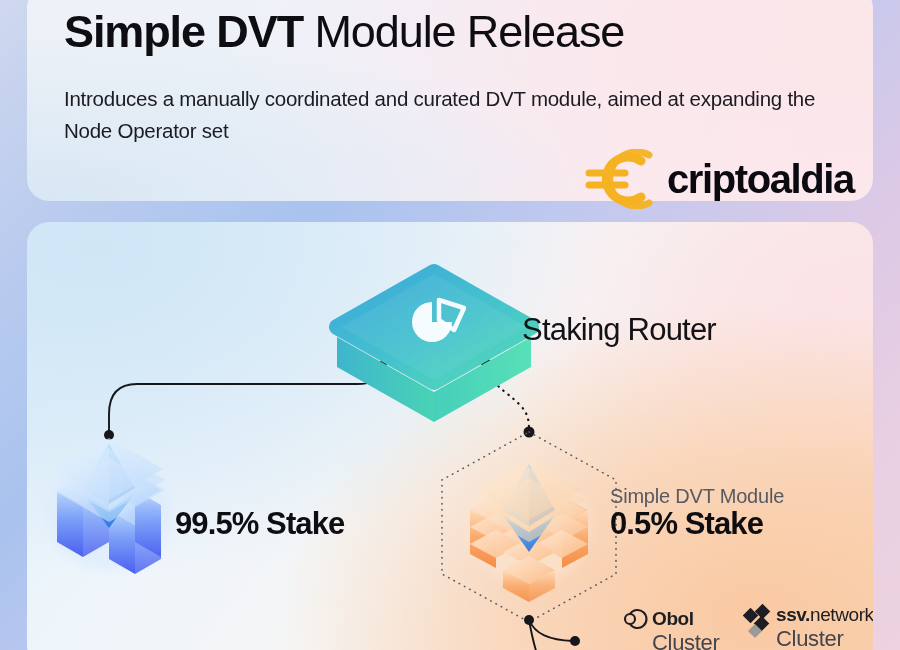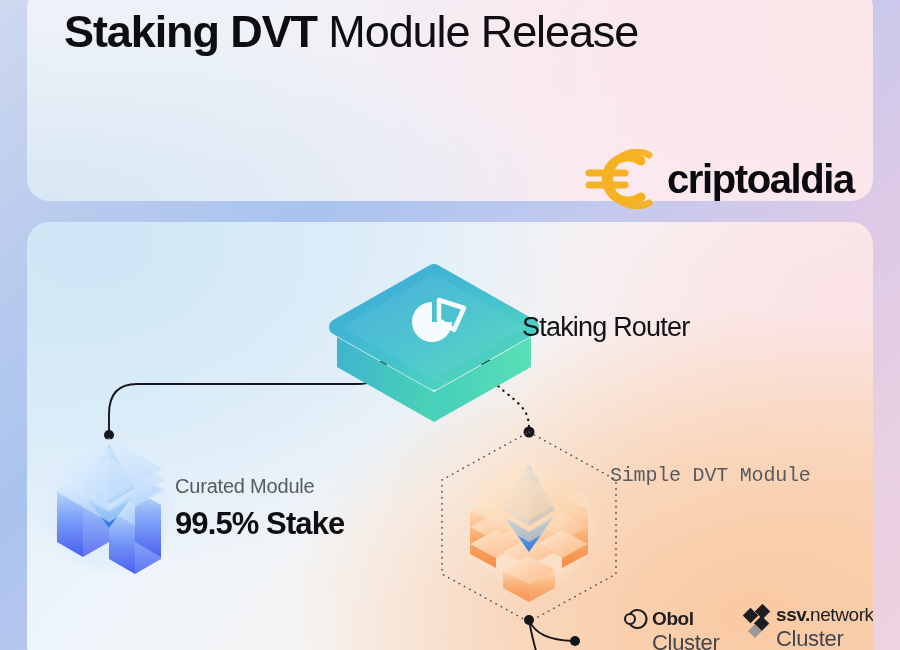--- a/index.html
+++ b/index.html
@@ -109,42 +109,42 @@
     width: 846px;
     height: 446px;
   }
 
   
   .lbl { position: absolute; white-space: nowrap; }
 
   .router-title {
     left: 495px;
     top: 90px;
-    font-size: 27px;
+    font-size: 31px;
     font-weight: 400;
     letter-spacing: -0.8px;
     color: #121217;
   }
 
   .mod-cap {
     font-size: 20px;
     font-weight: 400;
     letter-spacing: -0.2px;
     color: #565a63;
   }
   .mod-val {
     font-size: 31px;
     font-weight: 700;
     letter-spacing: -0.9px;
     color: #0d0d12;
   }
 
   .curated-cap { left: 148px; top: 253px; }
   .curated-val { left: 148px; top: 284px; }
-  .sdvt-cap    { left: 583px; top: 242px; font-family: Liberation Mono, monospace; }
+  .sdvt-cap    { left: 583px; top: 263px; }
   .sdvt-val    { left: 583px; top: 284px; }
 
   
   .cluster {
     position: absolute;
     display: flex;
     align-items: flex-start;
     gap: 1px;
   }
   .cluster-icon { flex: 0 0 auto; display: block; }
@@ -166,23 +166,24 @@
 
   .obol-cluster { left: 590px; top: 386px; }
   .ssv-cluster  { left: 716px; top: 382px; }
 </style>
 </head>
 <body>
 
 <div class="hero-card">
 
   <div class="hero-title">
-    <span class="strong">Staking DVT</span><span class="light"> Module Release</span>
+    <span class="strong">Simple DVT</span><span class="light"> Module Release</span>
   </div>
 
+  <div class="hero-sub">Introduces a manually coordinated and curated DVT module, aimed at expanding the Node Operator set</div>
 
 </div>
 
 <div class="brand">
   <svg class="brand-mark" viewBox="0 0 84 60">
     <path d="M62 12 A22 22 0 1 0 62 48" fill="none" stroke="#F5B223" stroke-width="9" stroke-linecap="round"></path>
     <path d="M70 6 A27 27 0 1 0 70 54" fill="none" stroke="#F5B223" stroke-width="7" stroke-linecap="round" opacity="0.95"></path>
     <path d="M10 24 L46 24" fill="none" stroke="#F5B223" stroke-width="7" stroke-linecap="round"></path>
     <path d="M10 36 L46 36" fill="none" stroke="#F5B223" stroke-width="7" stroke-linecap="round"></path>
   </svg>
@@ -338,24 +339,24 @@
       <path d="M476,293 L502,310 L528,293 L502,330 Z" fill="url(#gEthBlue)" opacity="0.85"></path>
 
       <path d="M502,256 L558,288 L502,320 L446,288 Z" fill="url(#gOrangePlate)" opacity="0.6"></path>
       <path d="M502,246 L558,278 L502,310 L446,278 Z" fill="url(#gOrangePlate)" opacity="0.6"></path>
       <path d="M502,236 L556,267 L502,298 L448,267 Z" fill="url(#gOrangePlate)" opacity="0.64"></path>
     </g>
   </svg>
 
   <div class="lbl router-title">Staking Router</div>
 
-  <div class="lbl mod-cap curated-cap">Curated Module</div>
   <div class="lbl mod-val curated-val">99.5% Stake</div>
 
   <div class="lbl mod-cap sdvt-cap">Simple DVT Module</div>
+  <div class="lbl mod-val sdvt-val">0.5% Stake</div>
 
   <div class="cluster obol-cluster">
     <svg class="cluster-icon" width="34" height="22" viewBox="0 0 34 22">
       <path d="M8,11 a5,5 0 1 1 5,5 a9,9 0 1 0 0,-10 a5,5 0 1 1 -5,5 z" fill="none" stroke="#1d1d22" stroke-width="2.1"></path>
     </svg>
     <div class="cluster-text">
       <div class="cluster-name">Obol</div>
       <div class="cluster-sub">Cluster</div>
     </div>
   </div>

